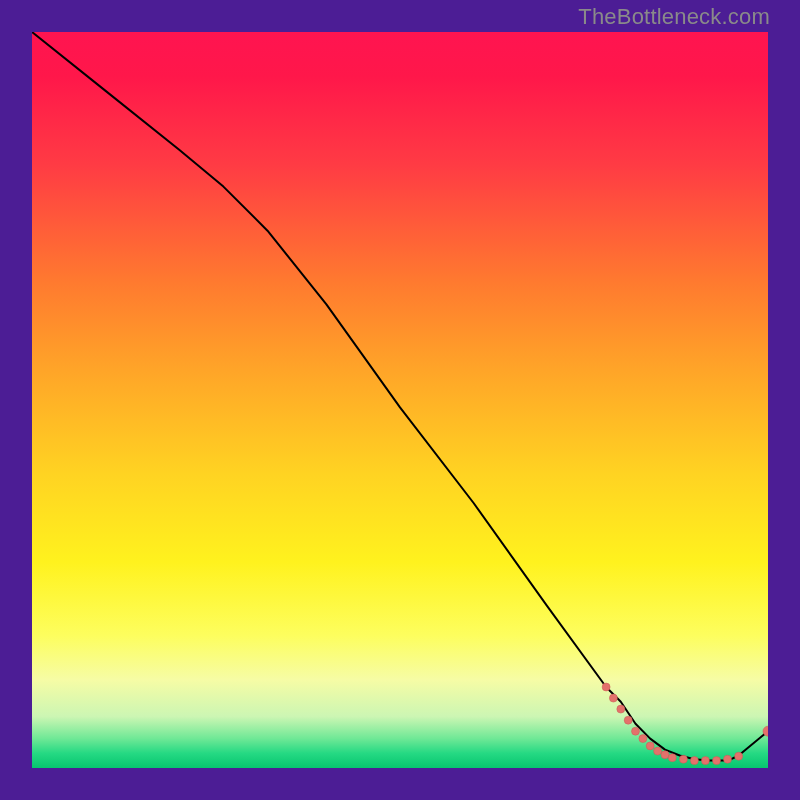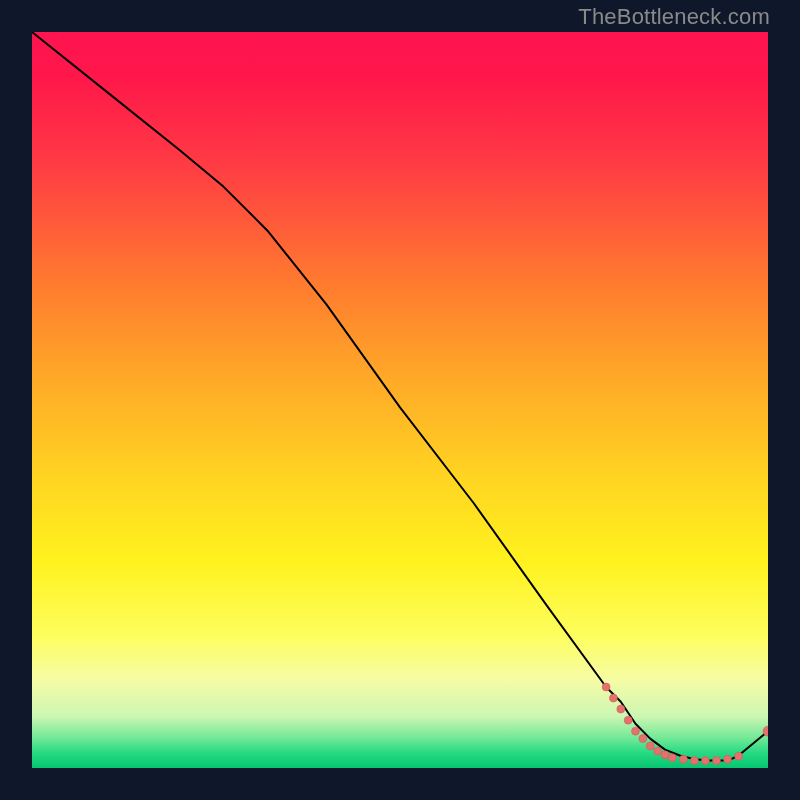--- a/index.html
+++ b/index.html
@@ -8,21 +8,21 @@
     width: 800px;
     height: 800px;
     background: #000;
     overflow: hidden;
     font-family: Arial, Helvetica, sans-serif;
   }
   .frame {
     position: relative;
     width: 800px;
     height: 800px;
-    background: #0f172a;
+    background: #4c1d95;
   }
   .watermark {
     position: absolute;
     top: 4px;
     right: 30px;
     color: #8a8a8a;
     font-size: 22px;
     font-weight: 500;
     letter-spacing: 0.2px;
     z-index: 50;

